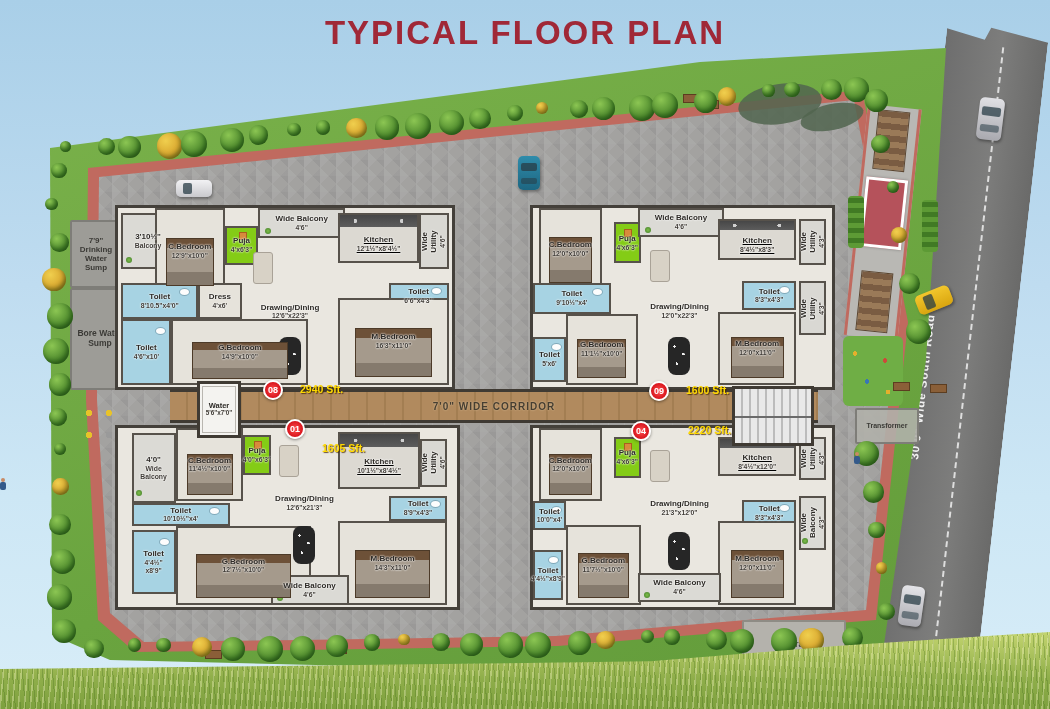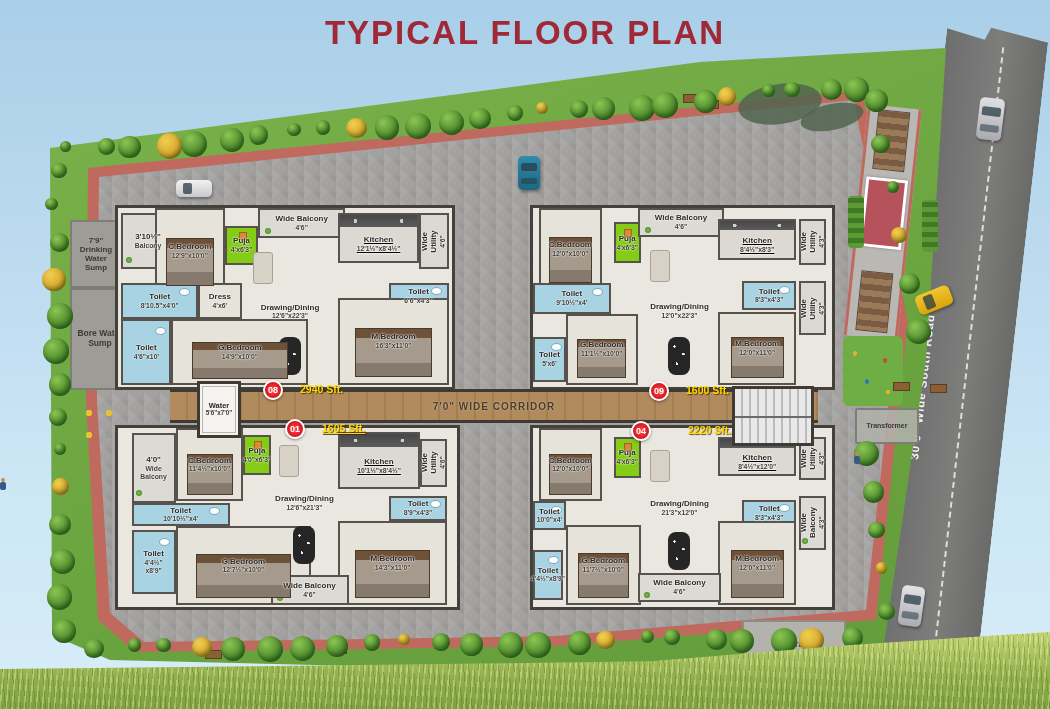--- a/index.html
+++ b/index.html
@@ -559,21 +559,21 @@
       <div class="bush" style="left: 898.962px; top: 272.849px; width: 21.4772px; height: 21.4772px;"></div>
       <div class="bush" style="left: 905.683px; top: 318.965px; width: 24.9626px; height: 24.9626px;"></div>
       <div class="bush" style="left: 853.731px; top: 440.971px; width: 25.1236px; height: 25.1236px;"></div>
       <div class="bush" style="left: 862.658px; top: 481.36px; width: 21.8004px; height: 21.8004px;"></div>
       <div class="bush" style="left: 868.233px; top: 521.686px; width: 16.5695px; height: 16.5695px;"></div>
       <div class="bush y" style="left: 875.744px; top: 562.022px; width: 11.6451px; height: 11.6451px;"></div>
       <div class="bush" style="left: 877.719px; top: 602.725px; width: 17.7458px; height: 17.7458px;"></div>
     </div>
   <div class="grass"></div>
 <div class="badge" style="left: 285px; top: 419px;">01</div>
-    <div class="area-label" style="left: 322px; top: 422px; text-decoration: underline;">1605 Sft.</div>
+    <div class="area-label" style="left: 322px; top: 442px;">1605 Sft.</div>
     <div class="badge" style="left: 263px; top: 380px;">08</div>
     <div class="area-label" style="left: 300px; top: 383px;">2940 Sft.</div>
     <div class="badge" style="left: 649px; top: 381px;">09</div>
     <div class="area-label" style="left: 686px; top: 384px;">1600 Sft.</div>
     <div class="badge" style="left: 631px; top: 421px;">04</div>
     <div class="area-label" style="left: 688px; top: 424px;">2220 Sft.</div>
     <div class="bench" style="left: 683px; top: 94px; width: 15px; height: 7px;"></div>
     <div class="bench" style="left: 702px; top: 100px; width: 15px; height: 7px;"></div>
     <div class="bench" style="left: 205px; top: 650px; width: 15px; height: 7px;"></div>
     <div class="bench" style="left: 330px; top: 645px; width: 15px; height: 7px;"></div>

